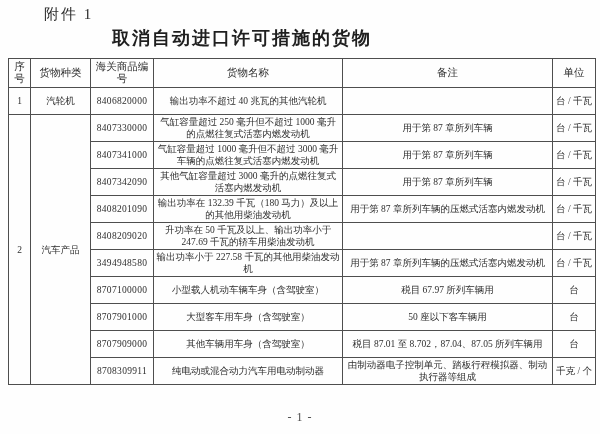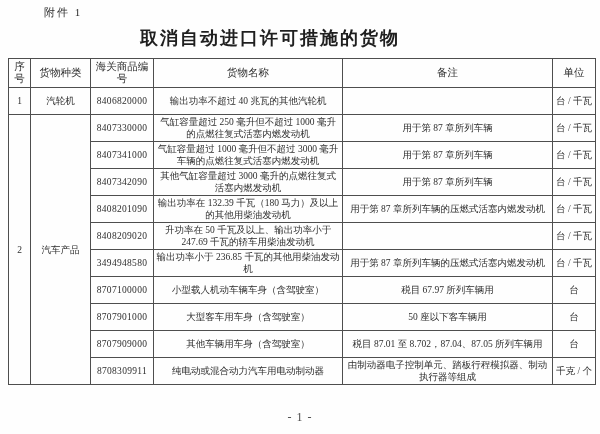--- a/index.html
+++ b/index.html
@@ -6,26 +6,26 @@
   html,body { width:600px; height:434px; }
   body {
     background:#fefefe;
     font-family:"Liberation Serif","DejaVu Serif",serif;
     color:#2d2d2d;
     position:relative;
     overflow:hidden;
   }
   .attachment {
     position:absolute; left:9px; top:5px;
-    font-size:11px; letter-spacing:2px;padding-left:35px;
+    font-size:15px; letter-spacing:2px;padding-left:35px;
   }
   .doc-title {
     position:absolute; top:26px; left:0; width:484px;
     text-align:center; font-size:18px; font-weight:bold;
-    letter-spacing:2px; color:#1f1f1f;margin-left:28px;
+    letter-spacing:2px; color:#1f1f1f;
   }
   table.goods {
     position:absolute; left:8px; top:58px; width:587px;
     border-collapse:collapse; table-layout:fixed;
   }
   table.goods th, table.goods td {
     border:1px solid #4e4e4e;
     font-weight:normal;
     font-size:9.5px;
     line-height:12px;
@@ -108,21 +108,21 @@
         <td class="c-center" data-name="unit-cell">台 / 千瓦</td>
       </tr>
       <tr data-name="table-row">
         <td class="c-center" data-name="code-cell">8408209020</td>
         <td class="c-left" data-name="name-cell">升功率在 50 千瓦及以上、输出功率小于 247.69 千瓦的轿车用柴油发动机</td>
         <td class="c-left" data-name="note-cell"></td>
         <td class="c-center" data-name="unit-cell">台 / 千瓦</td>
       </tr>
       <tr data-name="table-row">
         <td class="c-center" data-name="code-cell">3494948580</td>
-        <td class="c-left" data-name="name-cell">输出功率小于 236.85 千瓦的其他用柴油发动机</td>
+        <td class="c-left" data-name="name-cell">输出功率小于 227.58 千瓦的其他用柴油发动机</td>
         <td class="c-left" data-name="note-cell">用于第 87 章所列车辆的压燃式活塞内燃发动机</td>
         <td class="c-center" data-name="unit-cell">台 / 千瓦</td>
       </tr>
       <tr data-name="table-row">
         <td class="c-center" data-name="code-cell">8707100000</td>
         <td class="c-left" data-name="name-cell">小型载人机动车辆车身（含驾驶室）</td>
         <td class="c-left" data-name="note-cell">税目 67.97 所列车辆用</td>
         <td class="c-center" data-name="unit-cell">台</td>
       </tr>
       <tr data-name="table-row">

